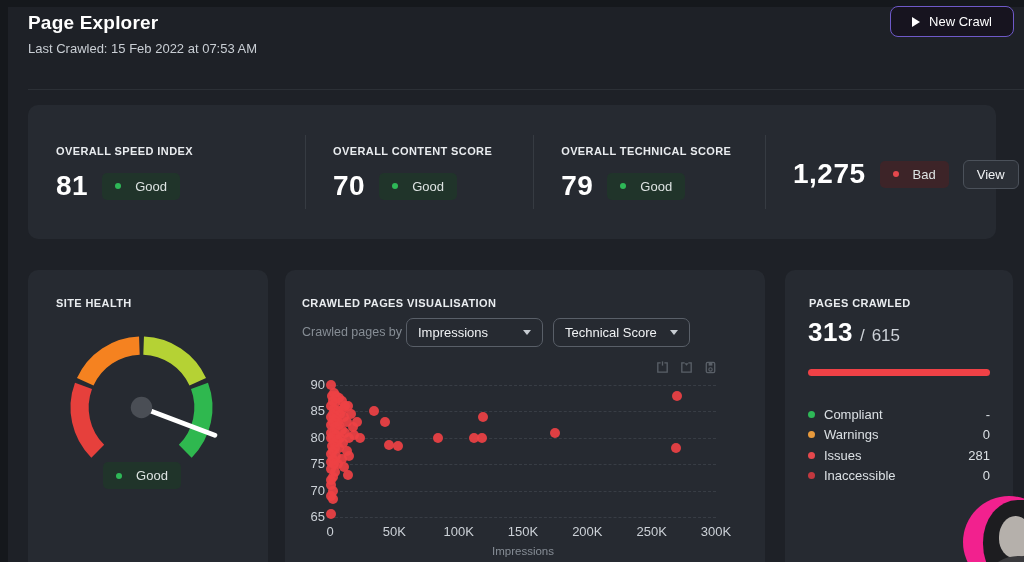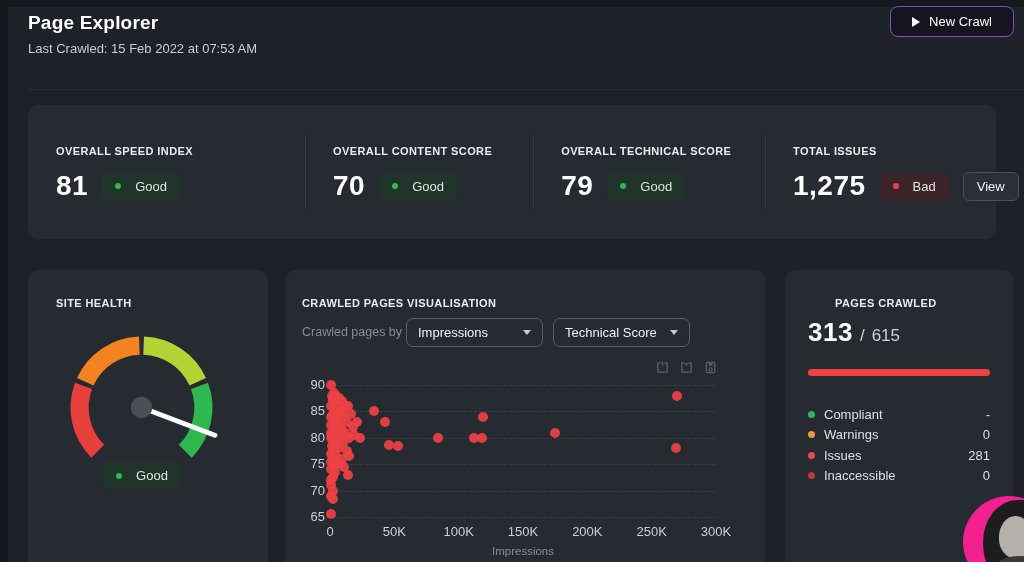--- a/index.html
+++ b/index.html
@@ -71,21 +71,21 @@
   .gridline { position:absolute; left:0; width:100%; border-top:1px dashed #383d45; }
   .scatter-dot { position:absolute; width:10px; height:10px; border-radius:50%; transform:translate(-50%,-50%); opacity:.92; }
   .y-axis { position:absolute; left:2px; top:115px; width:38px; height:132px; }
   .ytick { position:absolute; right:0; width:100%; text-align:right; font-size:13px; color:#ccd1d7; }
   .x-axis { position:absolute; left:45px; top:254px; width:386px; height:16px; }
   .xtick { position:absolute; transform:translateX(-50%); font-size:13px; color:#ccd1d7; white-space:nowrap; }
   .x-title { position:absolute; left:45px; top:275px; width:386px; text-align:center; font-size:11.5px; color:#868d95; }
 
   
   .card-pages { left:785px; top:270px; width:228px; height:310px; }
-  .card-pages .card-title { position:absolute; left:34px; top:27px;padding-left:16px; }
+  .card-pages .card-title { position:absolute; left:8px; top:27px;padding-left:16px; }
   .crawl-count { position:absolute; left:23px; top:47px; display:flex; align-items:baseline; gap:7px; }
   .crawl-count .big { font-size:26px; font-weight:700; color:#fff; letter-spacing:.5px; }
   .crawl-count .sep { font-size:17px; color:#cdd2d8; }
   .crawl-count .total { font-size:17px; color:#cdd2d8; }
   .progress-bar { position:absolute; left:23px; top:99px; width:182px; height:7px; border-radius:3.5px; }
   .legend { position:absolute; left:23px; top:134px; width:182px; }
   .legend-row { display:flex; align-items:center; gap:9px; height:20.5px; font-size:13px; color:#dbe0e4; }
   .legend-row .dot { width:7px; height:7px; }
   .legend-row .lv { margin-left:auto; color:#dbe0e4; }
 
@@ -139,21 +139,20 @@
     <div class="stat-value-row">
       <span class="stat-value">79</span>
       <span class="badge good">
           <span class="dot" style="background: rgb(46, 184, 87);"></span>
           <span>Good</span>
         </span>
     </div>
   </div>
   <div class="stat-col c4">
     <div class="stat-divider"></div>
-    <div class="card-title">TOTAL ISSUES</div>
     <div class="stat-value-row">
       <span class="stat-value">1,275</span>
       <span class="badge bad">
           <span class="dot" style="background: rgb(229, 72, 77);"></span>
           <span>Bad</span>
         </span>
       <button class="view-btn">View</button>
     </div>
   </div>
 </div>

